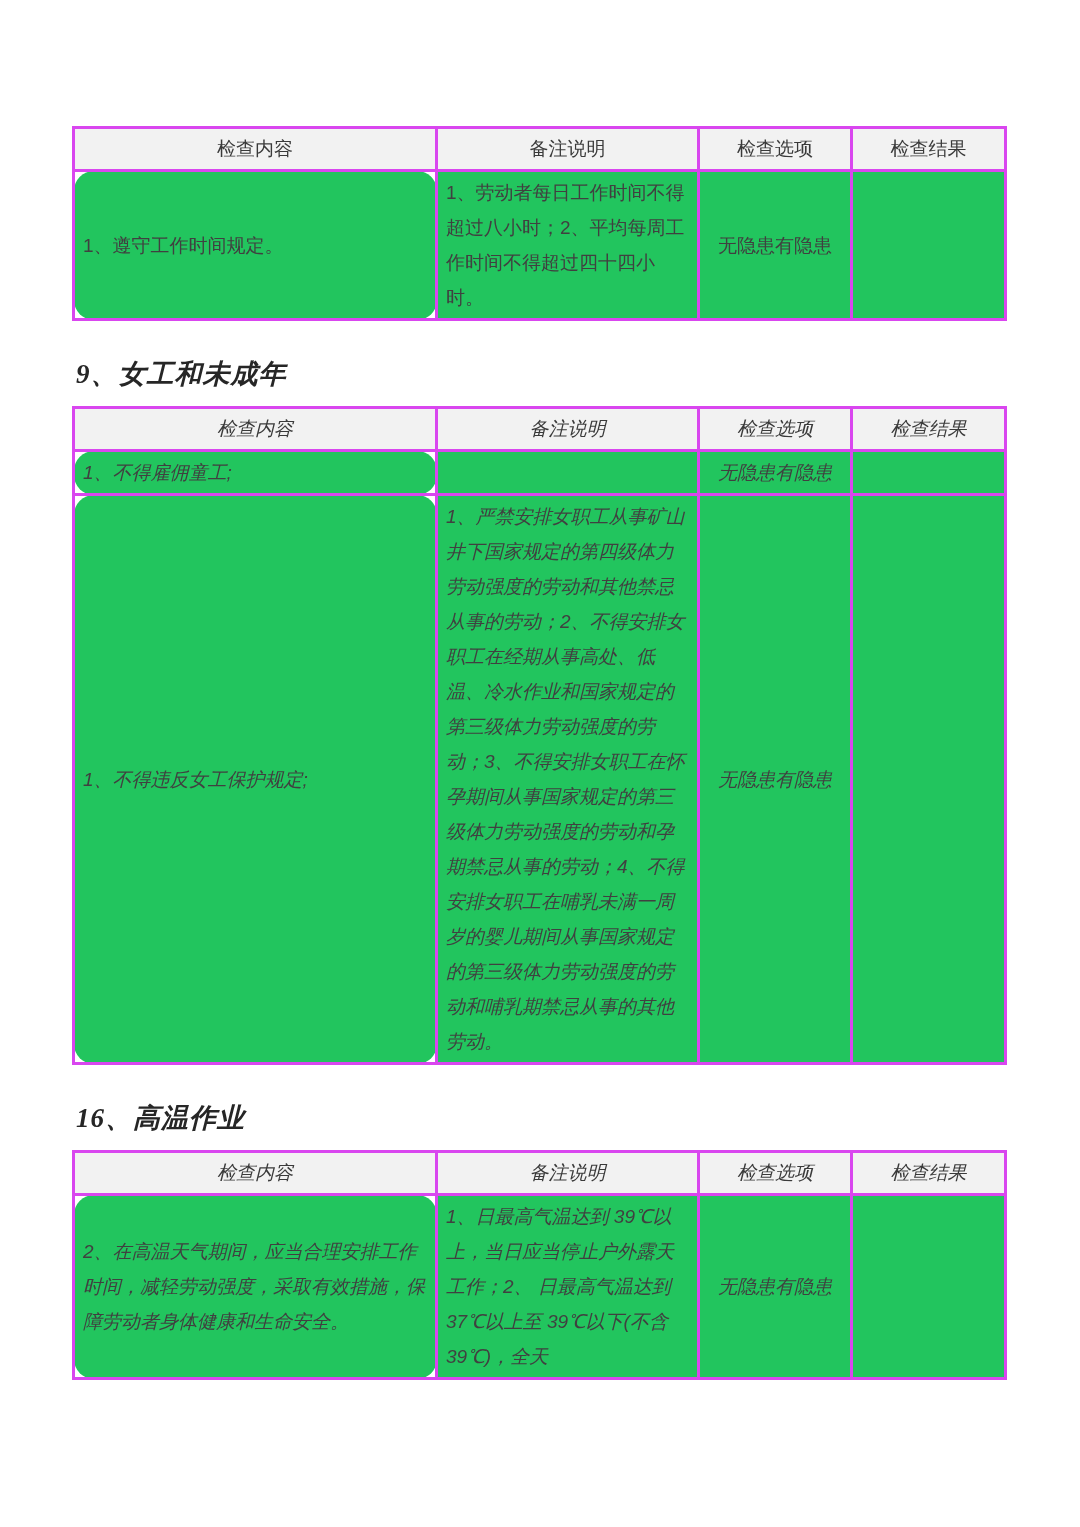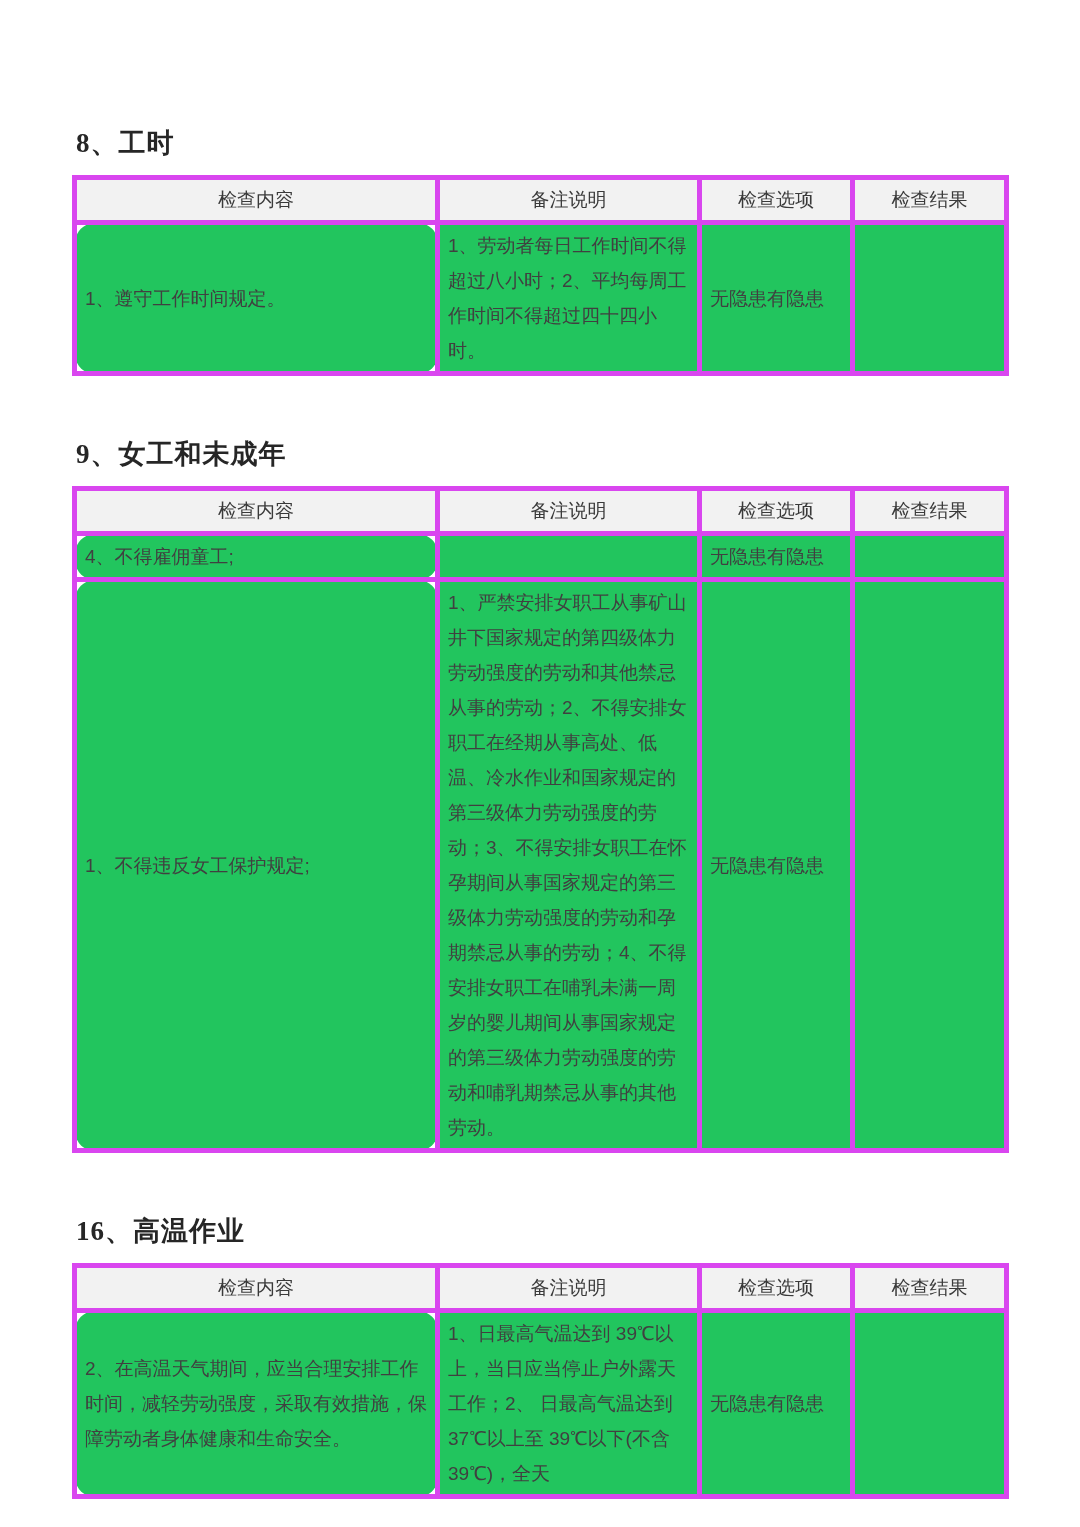--- a/index.html
+++ b/index.html
@@ -16,75 +16,74 @@
   }
   .page {
     box-sizing: border-box;
     width: 1080px;
     height: 1527px;
     padding: 126px 72px 0 72px;
     overflow: hidden;
     background: #ffffff;
   }
   .section { margin: 0; }
-  .section + .section { margin-top: 61px; }
+  .section + .section { margin-top: 36px; font-style: italic; }
   h2.sec-heading {
     margin: 0 0 15px 4px;
     font-size: 27px;
     line-height: 34px;
     color: #262626;
     font-weight: bold;
     letter-spacing: 1px;
   }
   h2.sec-heading .num {
     font-family: "Liberation Serif", serif;
     font-weight: bold;
   }
   table.check-table {
     width: 932px;
     border-collapse: collapse;
     table-layout: fixed;
   }
   table.check-table th,
   table.check-table td {
-    border: 5px solid #d946ef;
+    border: 3px solid #d946ef;
     font-size: 19px;
     vertical-align: middle;
     overflow: hidden;
   }
   table.check-table th {
     background: #f2f2f2;
     font-weight: normal;
     color: #3a3a3a;
     height: 40px;
     text-align: center;
     padding: 0 4px;
     line-height: 24px;
   }
   table.check-table td {
     padding: 3px 8px;
     line-height: 35px;
     background: #22c55e;
   }
   td.c-content { text-align: left; border-radius: 20px; }
   td.c-remark  { text-align: left; padding: 3px 6px; }
-  td.c-option  { text-align: left; padding: 3px 2px; }
+  td.c-option  { text-align: center; padding: 3px 2px; }
   td.c-result  { text-align: center; }
   col.col-content { width: 363px; }
   col.col-remark  { width: 262px; }
   col.col-option  { width: 153px; }
   col.col-result  { width: 154px; }
 </style>
 </head>
 <body>
 
 <div class="page">
 
   <div class="section">
-    <h2 class="sec-heading"><span class="num">8、</span><span class="txt">工时</span></h2>
     <table class="check-table">
       <colgroup>
         <col class="col-content">
           <col class="col-remark">
           <col class="col-option">
           <col class="col-result">
       </colgroup>
       <thead>
         <tr>
           <th>检查内容</th>
@@ -116,21 +115,21 @@
       <thead>
         <tr>
           <th>检查内容</th>
           <th>备注说明</th>
           <th>检查选项</th>
           <th>检查结果</th>
         </tr>
       </thead>
       <tbody>
         <tr>
-          <td class="c-content">4、不得雇佣童工;</td>
+          <td class="c-content">1、不得雇佣童工;</td>
           <td class="c-remark"></td>
           <td class="c-option">无隐患有隐患</td>
           <td class="c-result"></td>
         </tr>
         <tr>
           <td class="c-content">1、不得违反女工保护规定;</td>
           <td class="c-remark">1、严禁安排女职工从事矿山井下国家规定的第四级体力劳动强度的劳动和其他禁忌从事的劳动；2、不得安排女职工在经期从事高处、低温、冷水作业和国家规定的第三级体力劳动强度的劳动；3、不得安排女职工在怀孕期间从事国家规定的第三级体力劳动强度的劳动和孕期禁忌从事的劳动；4、不得安排女职工在哺乳未满一周岁的婴儿期间从事国家规定的第三级体力劳动强度的劳动和哺乳期禁忌从事的其他劳动。</td>
           <td class="c-option">无隐患有隐患</td>
           <td class="c-result"></td>
         </tr>

